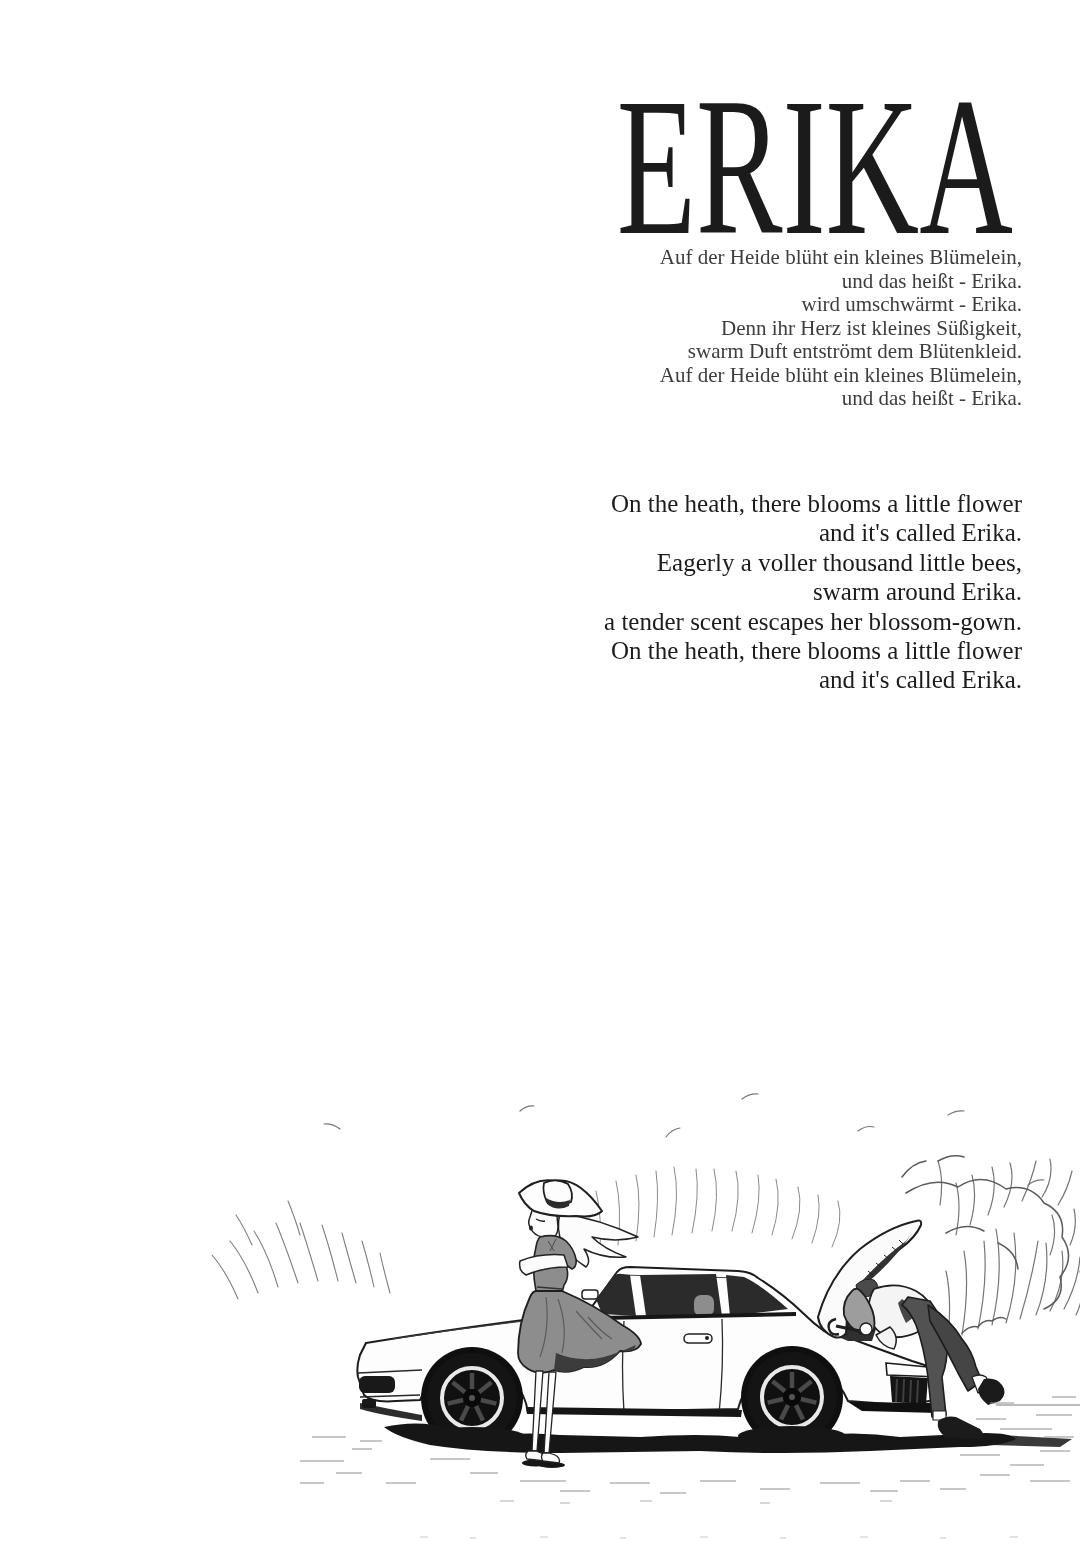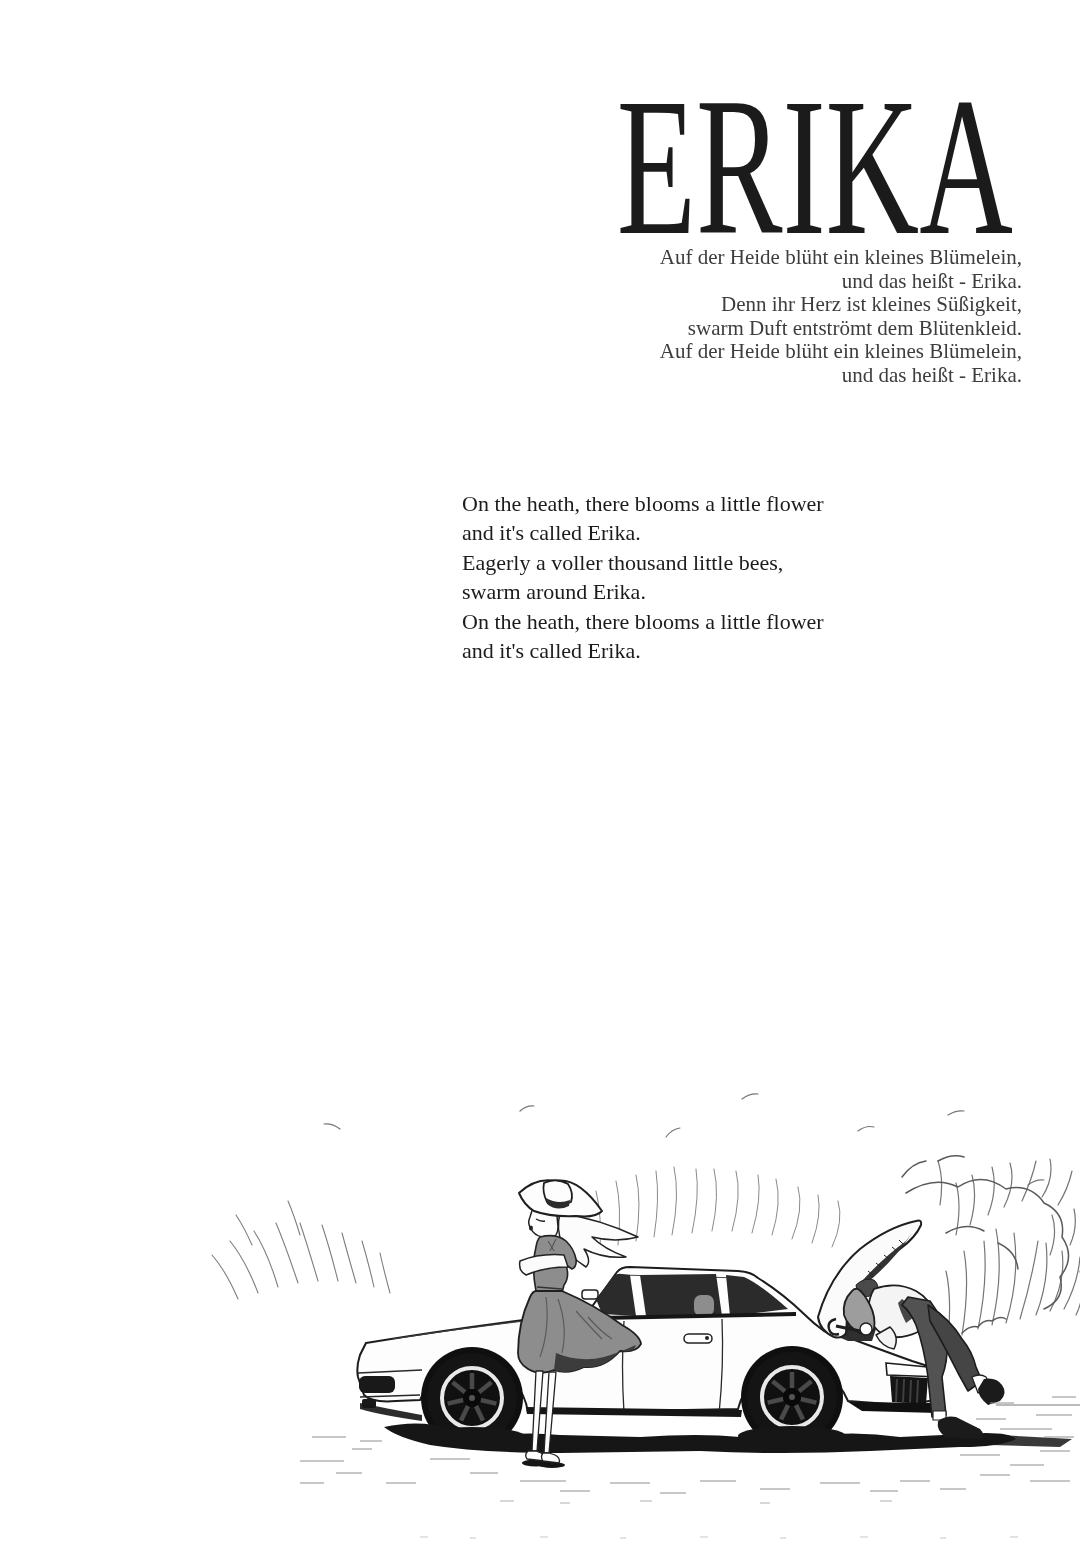--- a/index.html
+++ b/index.html
@@ -32,53 +32,56 @@
     text-align:right;
     font-family:Liberation Serif, serif;
     font-size:21px;
     line-height:23.5px;
     color:#3d3d3d;
   }
   .english{
     position:absolute;
     top:489px;right:58px;
     width:560px;
+    text-align:right;
     font-family:"Liberation Serif", serif;
-    font-size:22px;
+    font-size:25px;
     line-height:29.4px;
     color:#1c1c1c;
   }
   .lyr-line{white-space:nowrap;}
   .illustration{
     position:absolute;
     left:0;top:1085px;
     width:1080px;height:459px;
   }
 </style>
 </head>
 <body>
 
 <main class="page">
 
   <h1 class="title">ERIKA</h1>
 
   <section class="german">
     <div class="lyr-line">Auf der Heide blüht ein kleines Blümelein,</div>
     <div class="lyr-line">und das heißt - Erika.</div>
+    <div class="lyr-line">wird umschwärmt - Erika.</div>
     <div class="lyr-line">Denn ihr Herz ist kleines Süßigkeit,</div>
     <div class="lyr-line">swarm Duft entströmt dem Blütenkleid.</div>
     <div class="lyr-line">Auf der Heide blüht ein kleines Blümelein,</div>
     <div class="lyr-line">und das heißt - Erika.</div>
   </section>
 
   <section class="english">
     <div class="lyr-line">On the heath, there blooms a little flower</div>
     <div class="lyr-line">and it's called Erika.</div>
     <div class="lyr-line">Eagerly a voller thousand little bees,</div>
     <div class="lyr-line">swarm around Erika.</div>
+    <div class="lyr-line">a tender scent escapes her blossom-gown.</div>
     <div class="lyr-line">On the heath, there blooms a little flower</div>
     <div class="lyr-line">and it's called Erika.</div>
   </section>
 
   <svg class="illustration" viewBox="0 0 1080 459" aria-hidden="true">
 
     <g fill="none" stroke-linecap="round">
       <g stroke="#7e7e7e" stroke-width="1.1">
         <path d="M238,214 q-12,-28 -26,-44 M258,208 q-12,-32 -28,-52 M278,202 q-10,-34 -24,-56 M298,198 q-12,-36 -22,-60 M318,196 q-10,-34 -18,-58 M338,196 q-8,-32 -16,-56 M356,198 q-8,-28 -14,-50 M374,202 q-6,-26 -12,-46 M390,208 q-6,-22 -10,-40 M252,160 q-8,-18 -16,-30 M300,150 q-6,-20 -12,-34"></path>
       </g>

